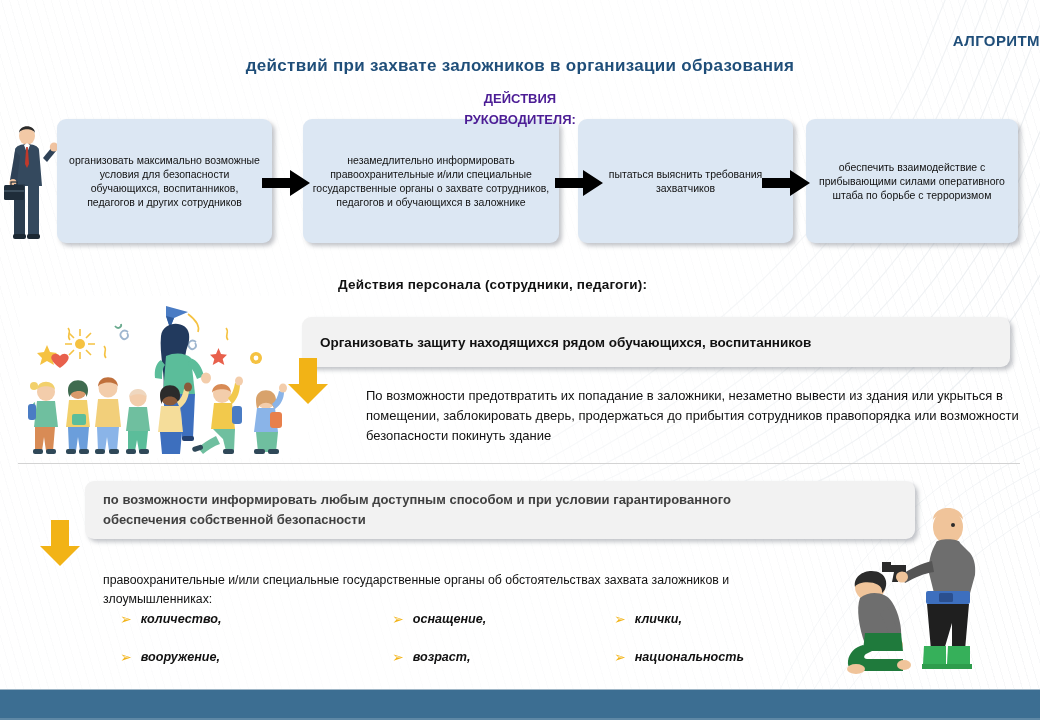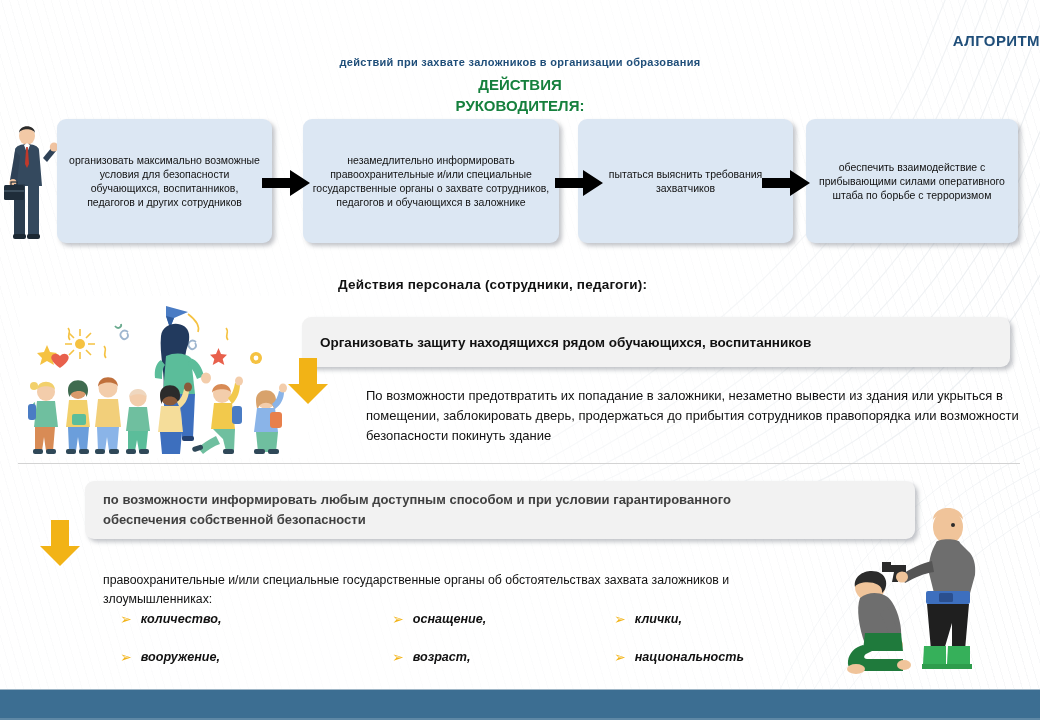--- a/index.html
+++ b/index.html
@@ -33,25 +33,25 @@
     pointer-events:none;
   }
 
   
   .title-main{
     position:absolute;left:0;top:32px;width:1040px;text-align:right;
     font-size:15px;font-weight:bold;color:#1f4e79;letter-spacing:.4px;
   }
   .title-sub{
     position:absolute;left:0;top:56px;width:1040px;text-align:center;
-    font-size:11px;font-weight:bold;color:#1f4e79;letter-spacing:.3px;
+    font-size:17px;font-weight:bold;color:#1f4e79;letter-spacing:.3px;
   }
   .dir-title{
-    position:absolute;left:360px;top:74px;width:320px;text-align:center;
-    font-size:15px;font-weight:bold;color:#15803d;line-height:21px;
+    position:absolute;left:360px;top:88px;width:320px;text-align:center;
+    font-size:13px;font-weight:bold;color:#4c1d95;line-height:21px;
     z-index:6;
   }
 
   
   .flowbox{
     position:absolute;top:119px;height:124px;
     background:#dce7f3;border-radius:9px;
     box-shadow:3px 3px 4px rgba(120,125,135,.45);
     display:flex;align-items:center;justify-content:center;
     text-align:center;font-size:10.5px;line-height:14.2px;color:#111;

